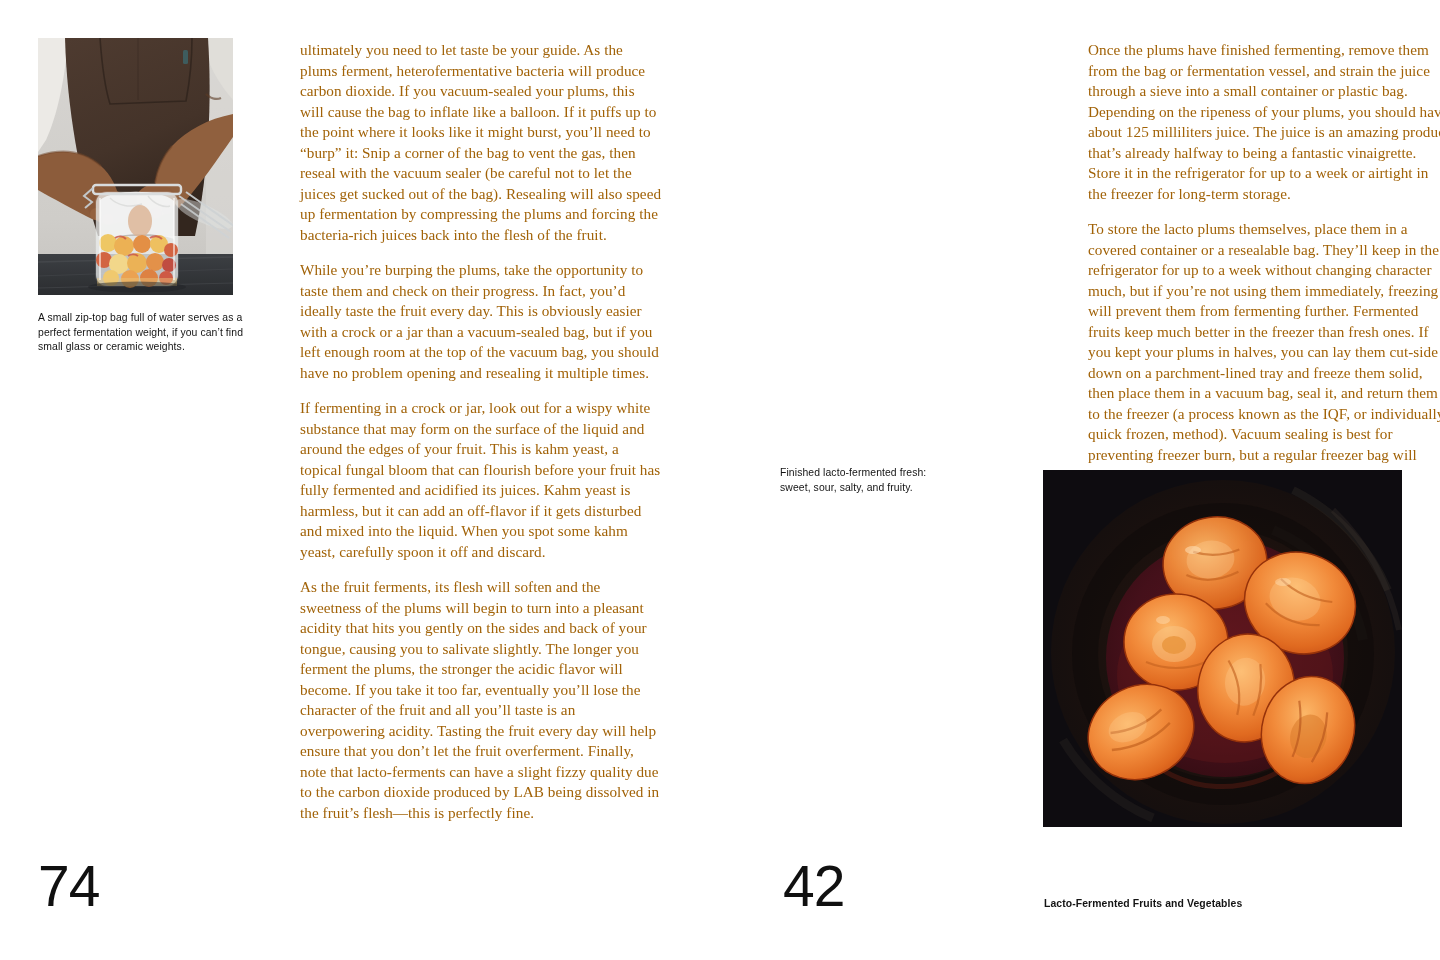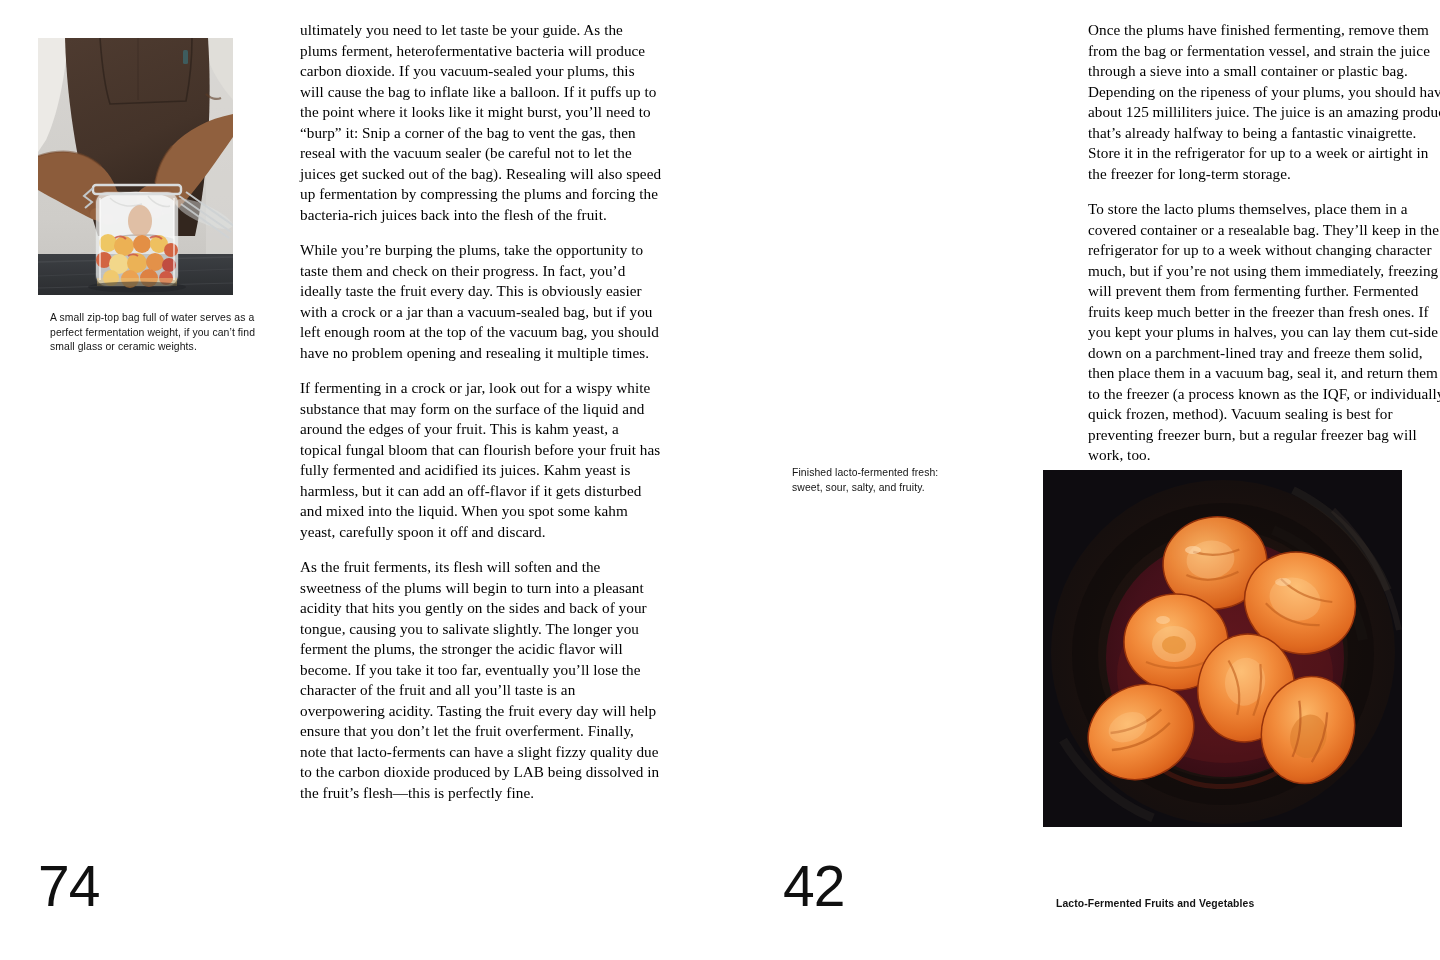--- a/index.html
+++ b/index.html
@@ -16,31 +16,30 @@
   .photo svg { display:block; }
   #jar-photo   { left:38px;  top:38px;  width:195px; height:257px; }
   #plums-photo { left:323px; top:470px; width:359px; height:357px; } 
 
   
   .caption {
     position:absolute;
     font-family:"Liberation Sans", sans-serif;
     font-size:10.4px; line-height:14.6px; letter-spacing:0.1px;
     color:#141414;
-    margin-left:12px;
   }
   #caption-left   { left:38px;  top:311px; width:206px; }
   #caption-middle { left:60px;  top:466px; width:172px; } 
   #running-footer { left:324px; top:897px; width:300px;font-weight:bold; }
 
   
   .bodycol {
-    position:absolute; top:20px; width:362px;
+    position:absolute; top:40px; width:362px;
     font-size:15.2px; line-height:20.5px; letter-spacing:0.05px;
-    text-align:left; color:#000000;
+    text-align:left; color:#a16207;
   }
   #col-74 { left:300px; }
   #col-75 { left:324px;margin-left:44px; } 
   .bodycol p { margin:0 0 15px 0; }
   .bodycol p:last-child { margin-bottom:0; }
 
   
   .folio {
     position:absolute; top:860px;
     font-family:"Liberation Sans", sans-serif;

